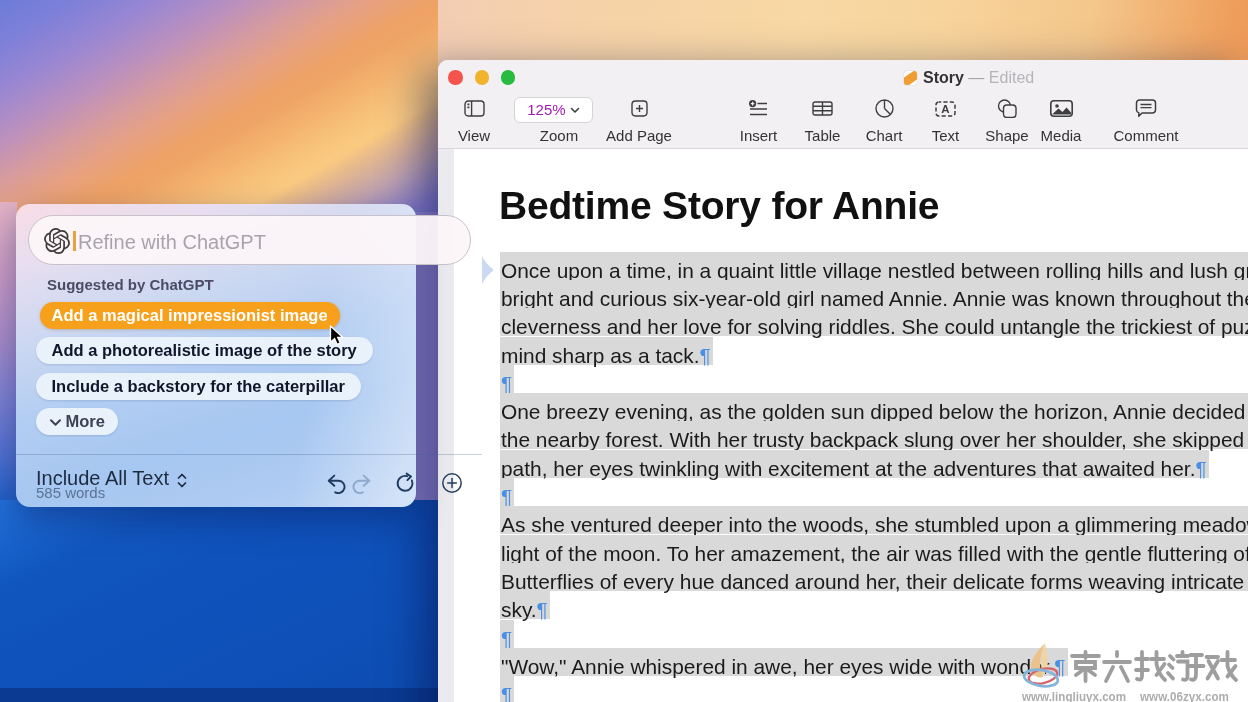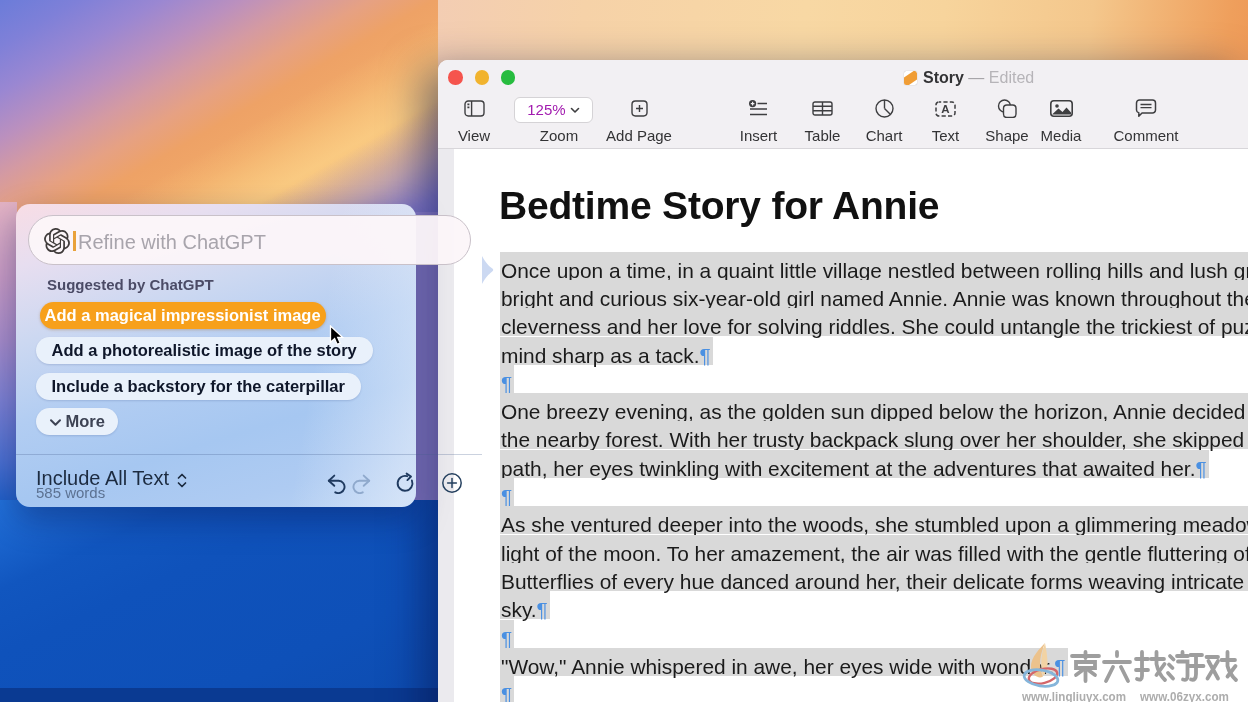--- a/index.html
+++ b/index.html
@@ -57,21 +57,21 @@
   #notch{position:absolute;left:465.5px;top:51.5px;width:13px;height:28px;}
   #pinput{position:absolute;left:11.5px;top:11px;width:443.5px;height:50px;border-radius:25px;
      background:rgba(252,246,249,.95);border:1px solid #c9c1c9;box-sizing:border-box;}
   #plogo{position:absolute;left:28px;top:24px;}
   #caret{position:absolute;left:57px;top:27px;width:3px;height:20px;background:#e9a23b;}
   #pholder{position:absolute;left:62px;top:26.5px;font-size:20px;color:#a8a4ac;}
   #sugg{position:absolute;left:31px;top:72px;font-size:15px;font-weight:700;color:#4b4b66;}
   .pill{position:absolute;left:19.5px;height:26.5px;border-radius:13.5px;font-size:16.5px;
      font-weight:700;line-height:26.5px;text-align:center;color:#0f172a;background:#e9f1fb;
      box-shadow:0 1px 2px rgba(40,60,120,.18);padding:0 16px;}
-  #pill1{top:98px;left:23.6px;padding:0 5px;background:#f7a01b;color:#fff;box-shadow:0 1px 3px rgba(150,80,0,.3);}
+  #pill1{top:98px;left:23.6px;padding:0 12px;background:#f7a01b;color:#fff;box-shadow:0 1px 3px rgba(150,80,0,.3);}
   #pill2{top:133px;} #pill3{top:169px;} #pillmore{top:204px;color:#3d4354;padding:0 13px;}
   #pdiv{position:absolute;left:0;top:250px;width:466px;height:1px;background:rgba(70,95,140,.28);}
   #iat{position:absolute;left:20px;top:262.5px;font-size:20px;font-weight:500;color:#1c2b40;}
   #words{position:absolute;left:20px;top:280px;font-size:15px;color:#5c7292;}
   .fic{position:absolute;top:267.6px;}
 
   
   #cursor{left:328.5px;top:325px;}
   
   #wm{left:1020px;top:625px;width:228px;height:77px;}

